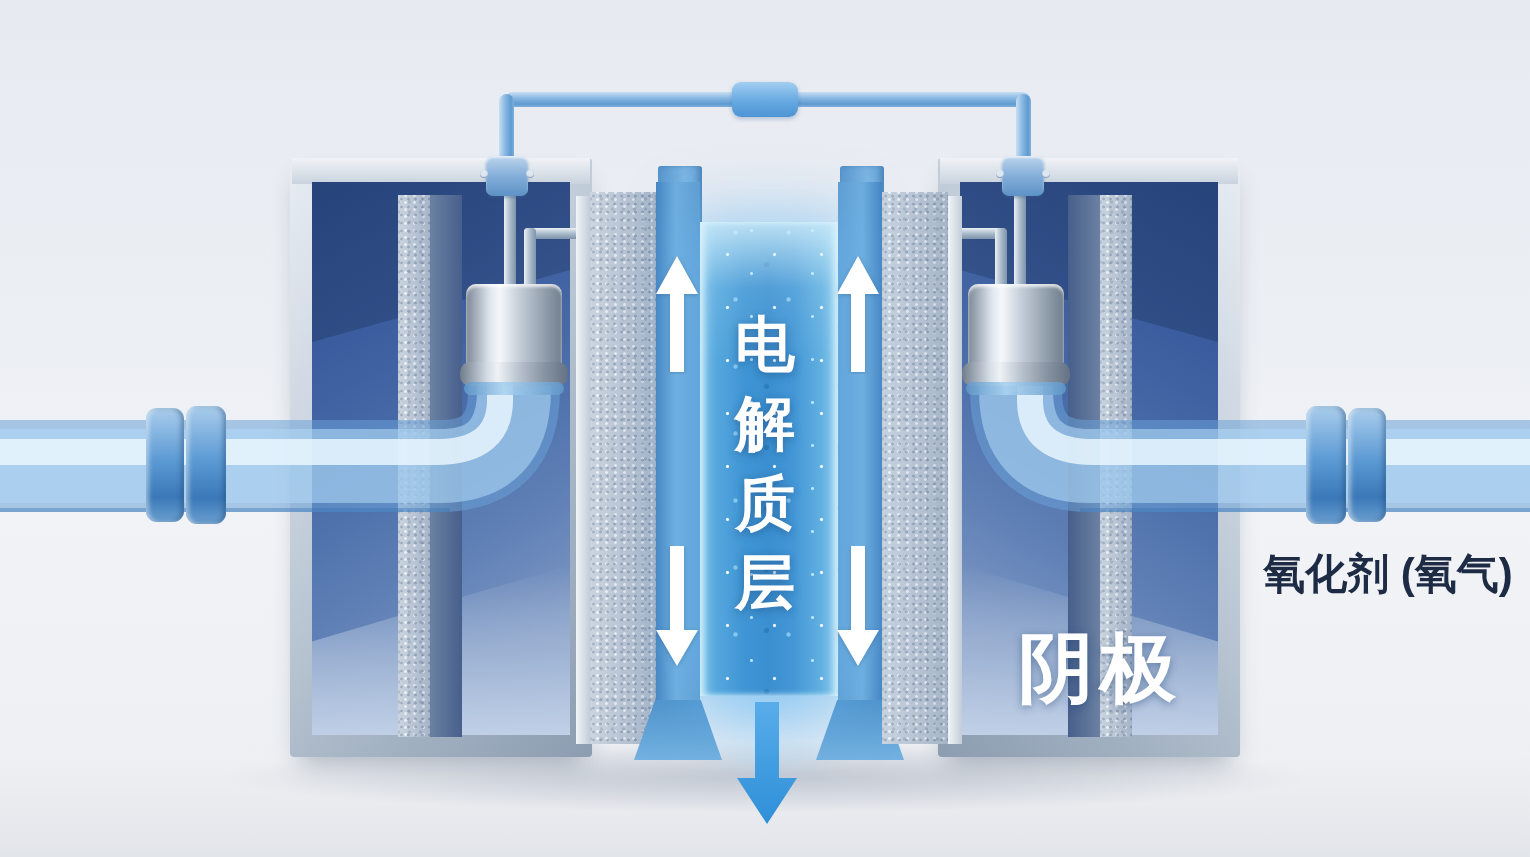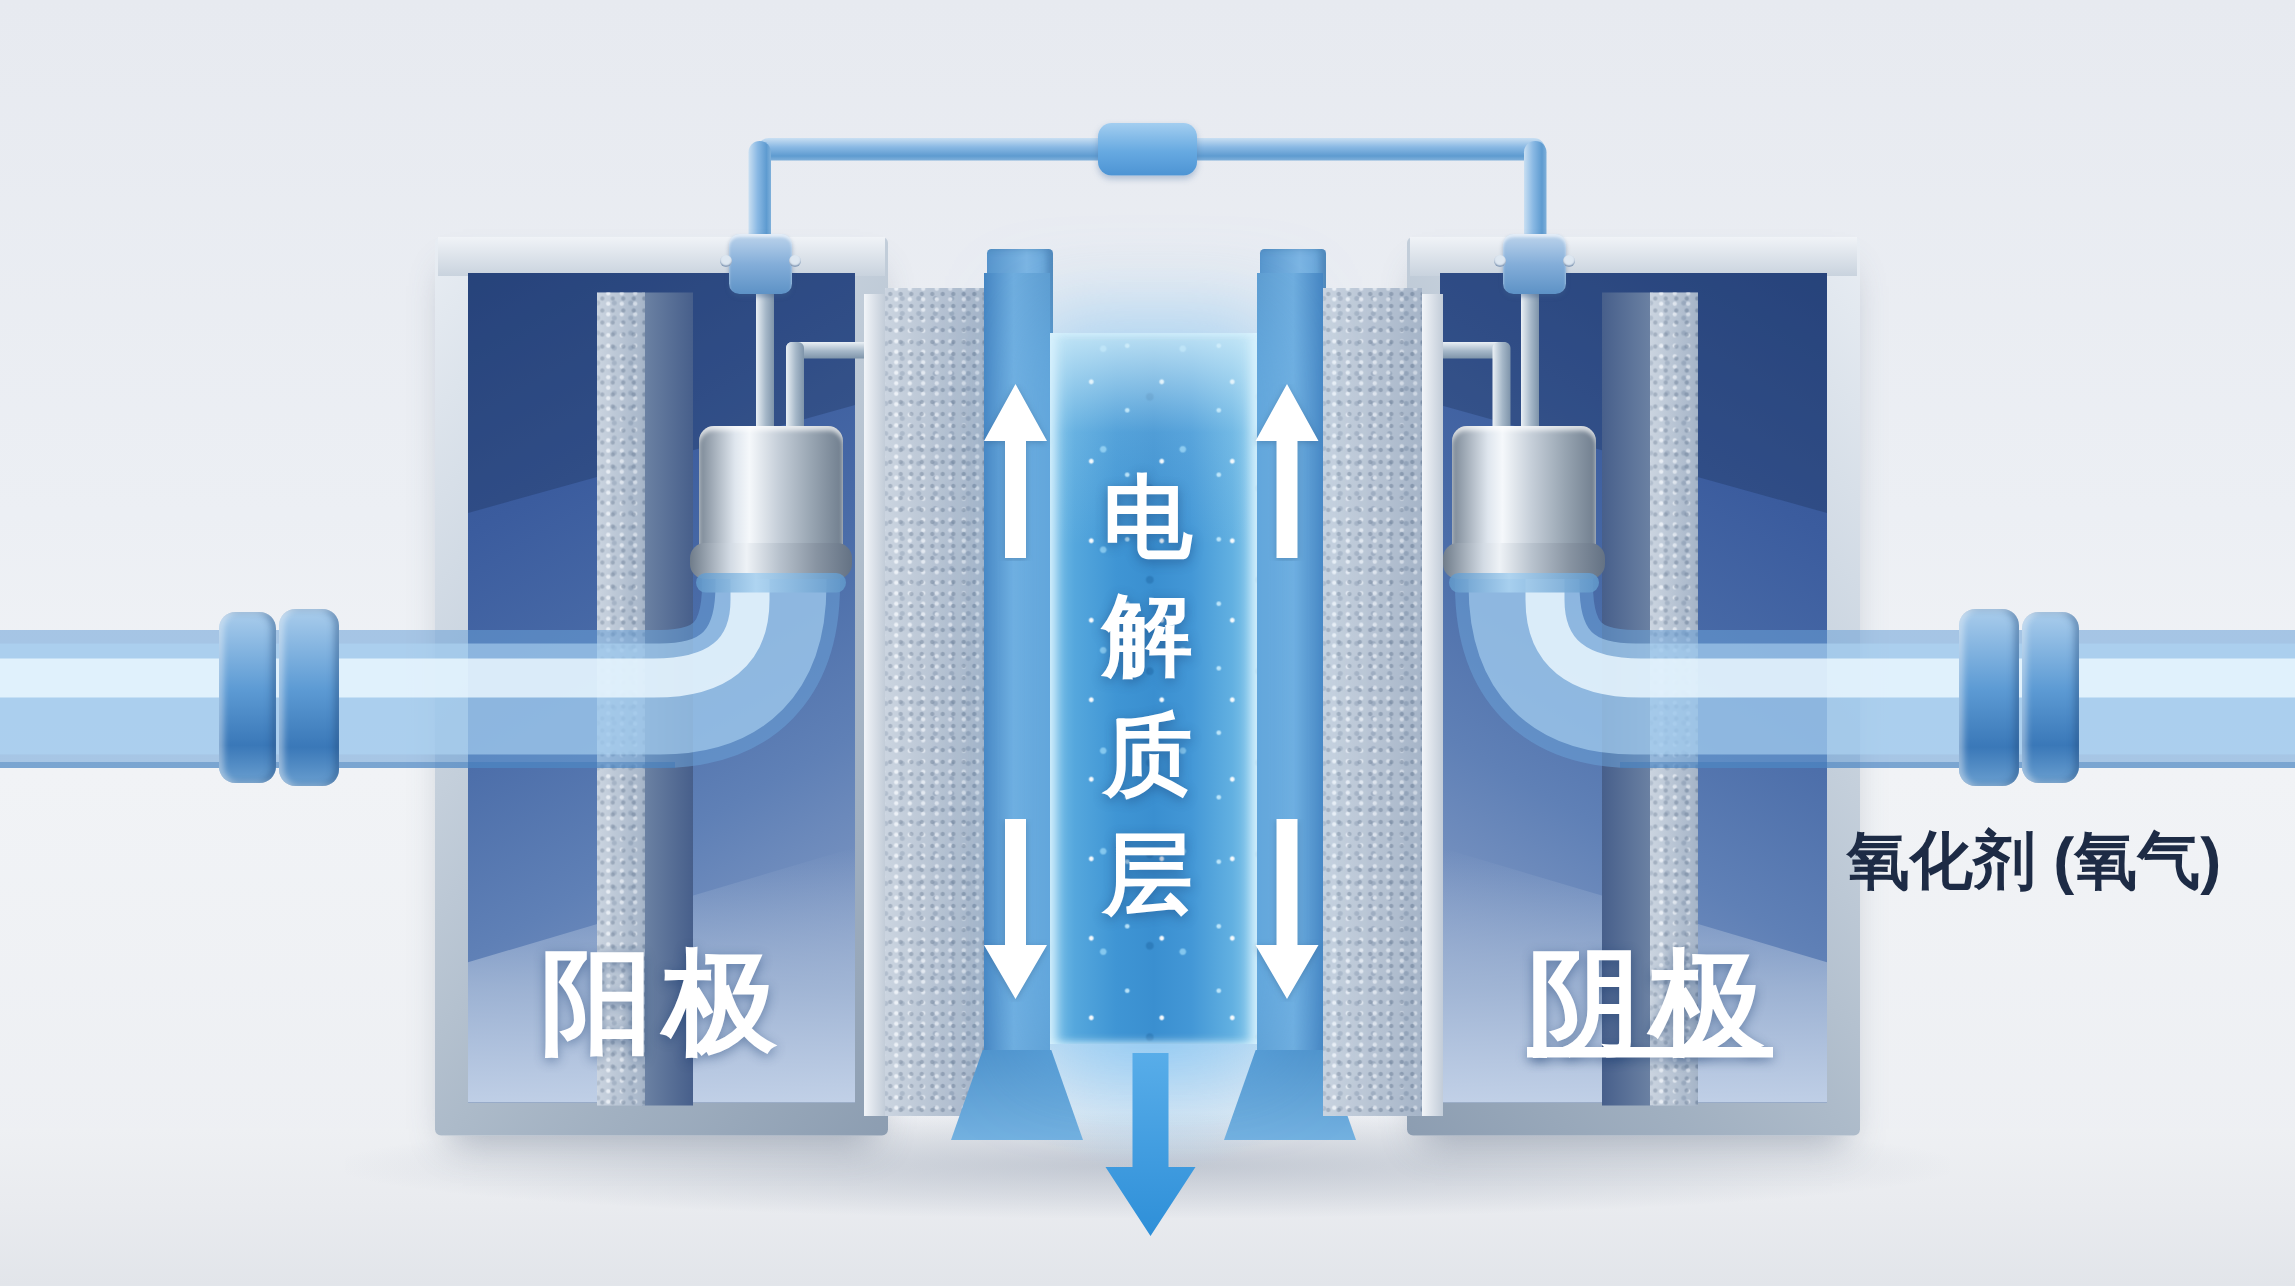--- a/index.html
+++ b/index.html
@@ -113,23 +113,23 @@
     background:radial-gradient(ellipse at 50% 25%,rgba(140,200,245,0.6) 0%,rgba(150,205,245,0.25) 50%,transparent 72%);}
 
   .arrow-svg{z-index:8;}
 
   
   .lbl{z-index:10;text-align:center;white-space:nowrap;}
   .lbl-dark{color:#1d2b45;font-weight:700;}
   .lbl-white{color:#ffffff;font-weight:700;text-shadow:0 2px 8px rgba(25,60,110,0.45);}
   .power-label{left:565px;top:24px;width:400px;font-size:42px;letter-spacing:3px;}
   .fuel-label{left:25px;top:544px;width:250px;font-size:42px;}
-  .oxidant-label{left:1224px;top:546px;width:264px;font-size:42px;}
+  .oxidant-label{left:1256px;top:546px;width:264px;font-size:42px;}
   .anode-label{left:330px;top:618px;width:224px;font-size:76px;letter-spacing:6px;}
-  .cathode-label{left:988px;top:618px;width:224px;font-size:76px;letter-spacing:6px;text-decoration:underline;}
+  .cathode-label{left:988px;top:618px;width:224px;font-size:76px;letter-spacing:6px;}
   .electrolyte-label{left:722px;top:314px;width:86px;height:300px;z-index:10;
     display:flex;flex-direction:column;justify-content:space-between;align-items:center;
     font-size:60px;line-height:62px;}
 </style>
 </head>
 <body>
 
 <div id="stage">
 
   <div class="abs floor"></div>
@@ -233,17 +233,16 @@
   </svg>
 
 
   <div class="abs electrolyte-label lbl-white">
     <span>电</span>
     <span>解</span>
     <span>质</span>
     <span>层</span>
   </div>
 
-  <div class="abs lbl lbl-white anode-label">阳极</div>
   <div class="abs lbl lbl-white cathode-label">阴极</div>
   <div class="abs lbl lbl-dark oxidant-label">氧化剂 (氧气)</div>
 
 </div>
 
 </body></html>

